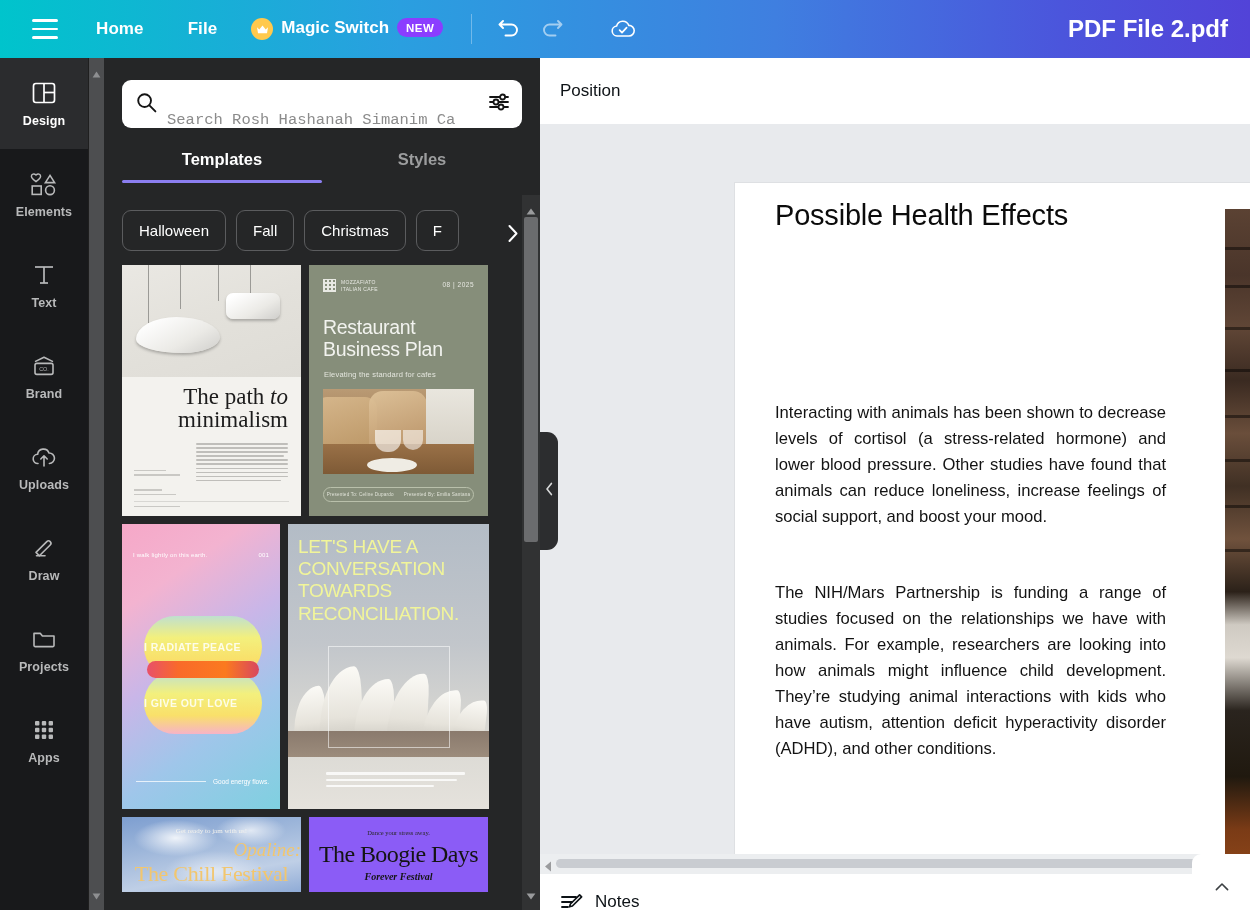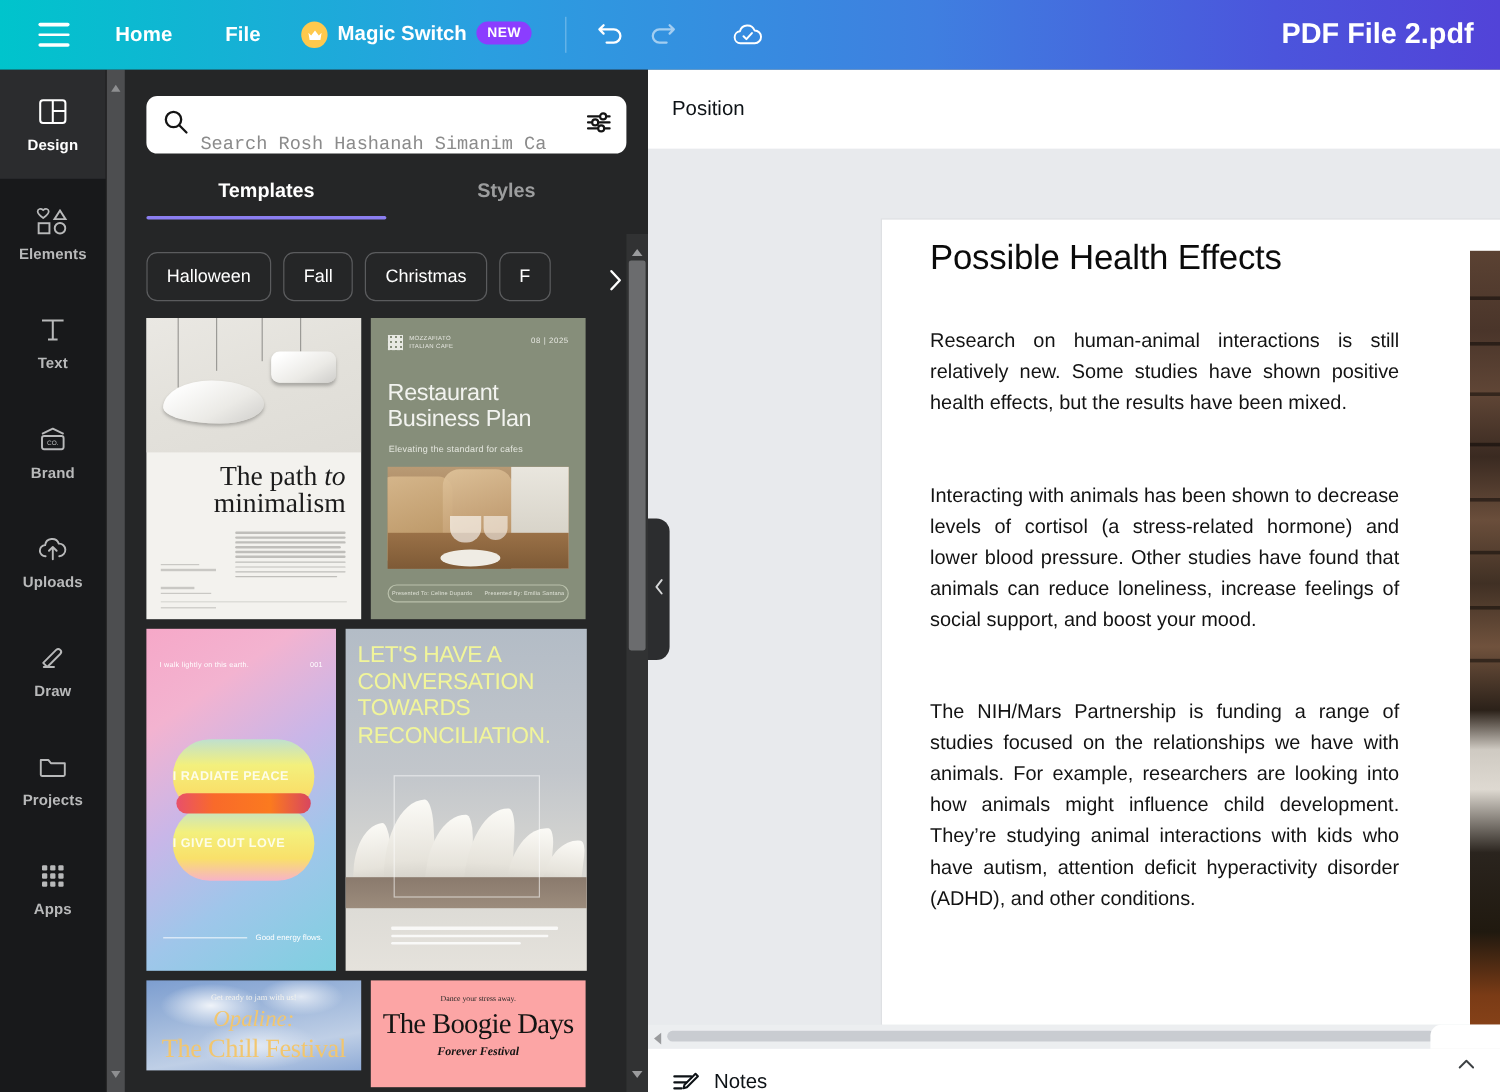--- a/index.html
+++ b/index.html
@@ -190,24 +190,24 @@
   .t4-frame { position: absolute; left: 40px; top: 122px; width: 122px; height: 102px; border: 1px solid rgba(255,255,255,.55); }
   .t4-body { position: absolute; left: 38px; right: 24px; bottom: 18px; }
   .t4-body i { display: block; height: 2.2px; background: rgba(255,255,255,.8); margin-bottom: 4px; border-radius: 1px; }
 
   .t5 { width: 179px; height: 75px; background: linear-gradient(170deg,#7d9ed0 0%, #9db6da 35%, #bfcfe6 70%, #8fabd6 100%); }
   .t5 .clouds { position: absolute; inset: 0;
     background: radial-gradient(ellipse 60px 26px at 30% 28%, rgba(255,255,255,.85), transparent 70%),
                 radial-gradient(ellipse 50px 22px at 72% 18%, rgba(255,255,255,.7), transparent 70%),
                 radial-gradient(ellipse 70px 28px at 52% 72%, rgba(255,255,255,.55), transparent 72%); }
   .t5-a { position: absolute; top: 10px; left: 0; right: 0; text-align: center; color: #f4f3ee; font-family: "Liberation Serif", serif; font-size: 7px; }
-  .t5-b { position: absolute; top: 22px; left: 0; right: 0; text-align: center; color: #f2c66e; font-family: "Liberation Serif", serif; font-style: italic; font-size: 19px; }
+  .t5-b { position: absolute; top: 22px; left: 0; right: 0; text-align: right; color: #f2c66e; font-family: "Liberation Serif", serif; font-style: italic; font-size: 19px; }
   .t5-c { position: absolute; top: 44px; left: 0; right: 0; text-align: center; color: #f2c66e; font-family: "Liberation Serif", serif; font-size: 22px; letter-spacing: -.3px; }
 
-  .t6 { width: 179px; height: 89px; background: #fca5a5; }
+  .t6 { width: 179px; height: 75px; background: #8b5cf6; }
   .t6-a { position: absolute; top: 12px; left: 0; right: 0; text-align: center; color: #2a2a28; font-family: "Liberation Serif", serif; font-size: 6.5px; }
   .t6-b { position: absolute; top: 24px; left: 0; right: 0; text-align: center; color: #141413; font-family: "Liberation Serif", serif; font-size: 24px; letter-spacing: -.6px; }
   .t6-c { position: absolute; top: 54px; left: 0; right: 0; text-align: center; color: #141413; font-family: "Liberation Serif", serif; font-style: italic; font-weight: 700; font-size: 10px; }
 
   
   .panel-scroll {
     position: absolute; left: 522px; top: 195px; width: 18px; height: 715px;
     background: #313233; z-index: 29;
   }
   .panel-scroll .thumbb {
@@ -619,21 +619,20 @@
 
 <div class="editor">
 
   <div class="postoolbar">
     <span class="postoolbar-label">Position</span>
   </div>
 
   <div class="canvas-area">
     <div class="page">
       <div class="page-h1">Possible Health Effects</div>
-      <div class="page-p p1">Research on human-animal interactions is still relatively new. Some studies have shown positive health effects, but the results have been mixed.</div>
       <div class="page-p p2">Interacting with animals has been shown to decrease levels of cortisol (a stress-related hormone) and lower blood pressure. Other studies have found that animals can reduce loneliness, increase feelings of social support, and boost your mood.</div>
       <div class="page-p p3">The NIH/Mars Partnership is funding a range of studies focused on the relationships we have with animals. For example, researchers are looking into how animals might influence child development. They’re studying animal interactions with kids who have autism, attention deficit hyperactivity disorder (ADHD), and other conditions.</div>
       <div class="page-photo">
         <i style="top:38px"></i>
           <i style="top:76px"></i>
           <i style="top:118px"></i>
         <i style="top:160px"></i>
           <i style="top:206px"></i>
           <i style="top:250px"></i>
         <i style="top:296px"></i>

